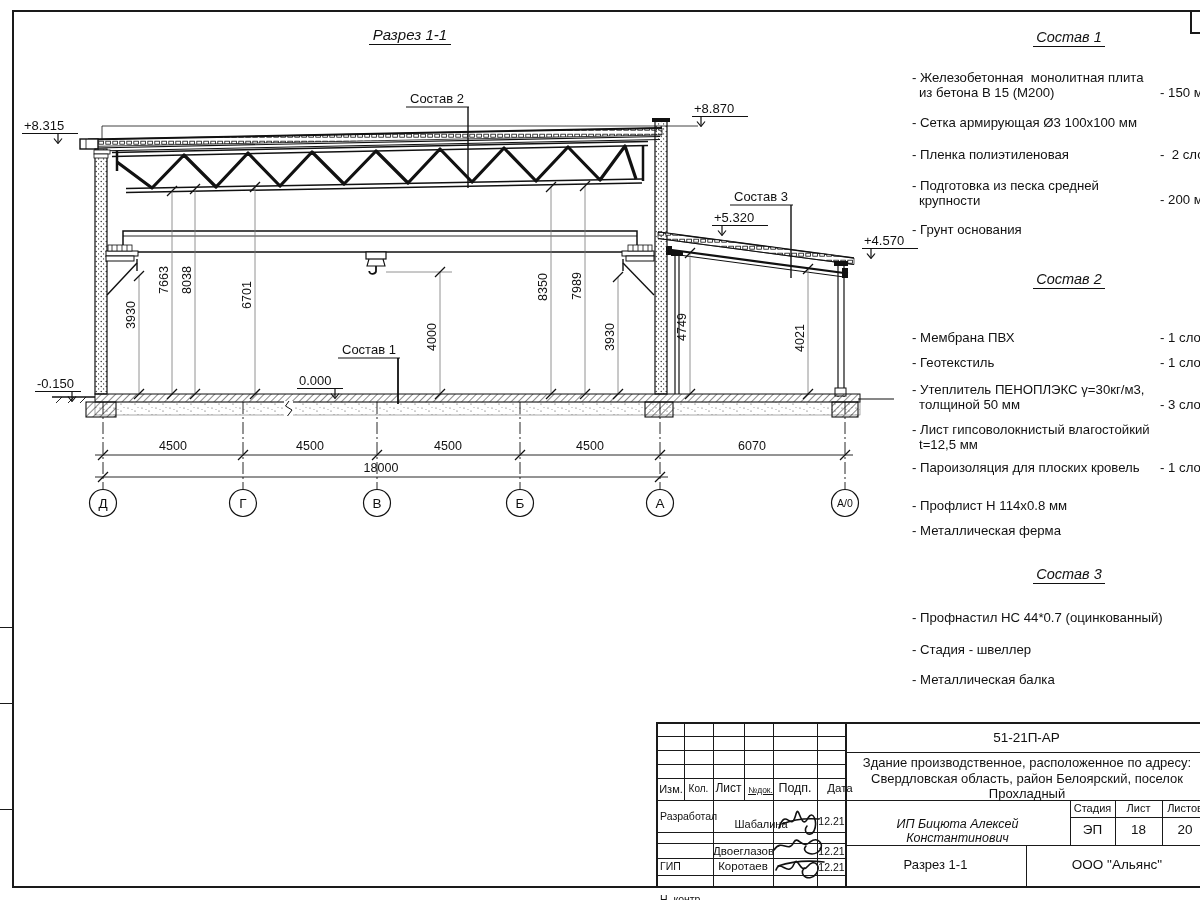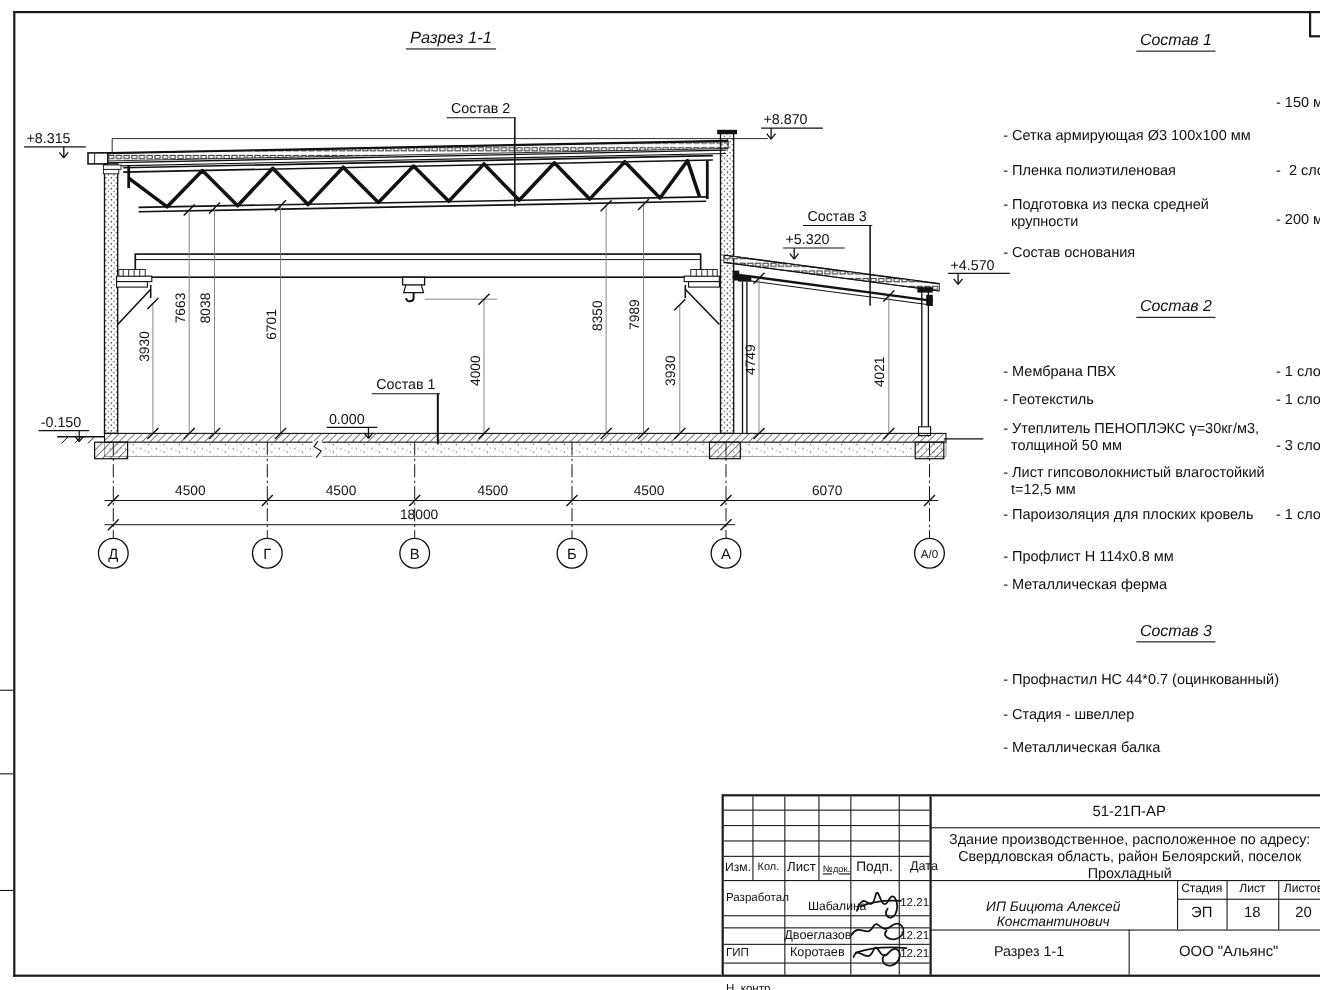--- a/index.html
+++ b/index.html
@@ -284,35 +284,39 @@
       <text x="243" y="508" font-size="13.5">Г</text>
       <text x="377" y="508" font-size="13.5">В</text>
       <text x="520" y="508" font-size="13.5">Б</text>
       <text x="660" y="508" font-size="13.5">А</text>
       <text x="845" y="507" font-size="10.5">А/0</text>
     </g>
   </svg>
 
   <div class="matcol">
     <div class="mat-head" style="top:29px;"><span>Состав 1</span></div>
+    <div class="mi" style="top:70px;">
+      <div class="iname">- Железобетонная  монолитная плита</div>
+      <div class="iname i2">из бетона В 15 (М200)</div>
+    </div>
     <div class="ival" style="top:85px;">- 150 мм</div>
     <div class="mi" style="top:115px;">
       <div class="iname">- Сетка армирующая Ø3 100х100 мм</div>
     </div>
     <div class="mi" style="top:147px;">
       <div class="iname">- Пленка полиэтиленовая</div>
     </div>
     <div class="ival" style="top:147px;">-  2 слоя</div>
     <div class="mi" style="top:178px;">
       <div class="iname">- Подготовка из песка средней</div>
       <div class="iname i2">крупности</div>
     </div>
     <div class="ival" style="top:192px;">- 200 мм</div>
     <div class="mi" style="top:222px;">
-      <div class="iname">- Состав основания</div>
+      <div class="iname">- Грунт основания</div>
     </div>
 
     <div class="mat-head" style="top:271px;"><span>Состав 2</span></div>
     <div class="mi" style="top:330px;">
       <div class="iname">- Мембрана ПВХ</div>
     </div>
     <div class="ival" style="top:330px;">- 1 слой</div>
     <div class="mi" style="top:355px;">
       <div class="iname">- Геотекстиль</div>
     </div>

